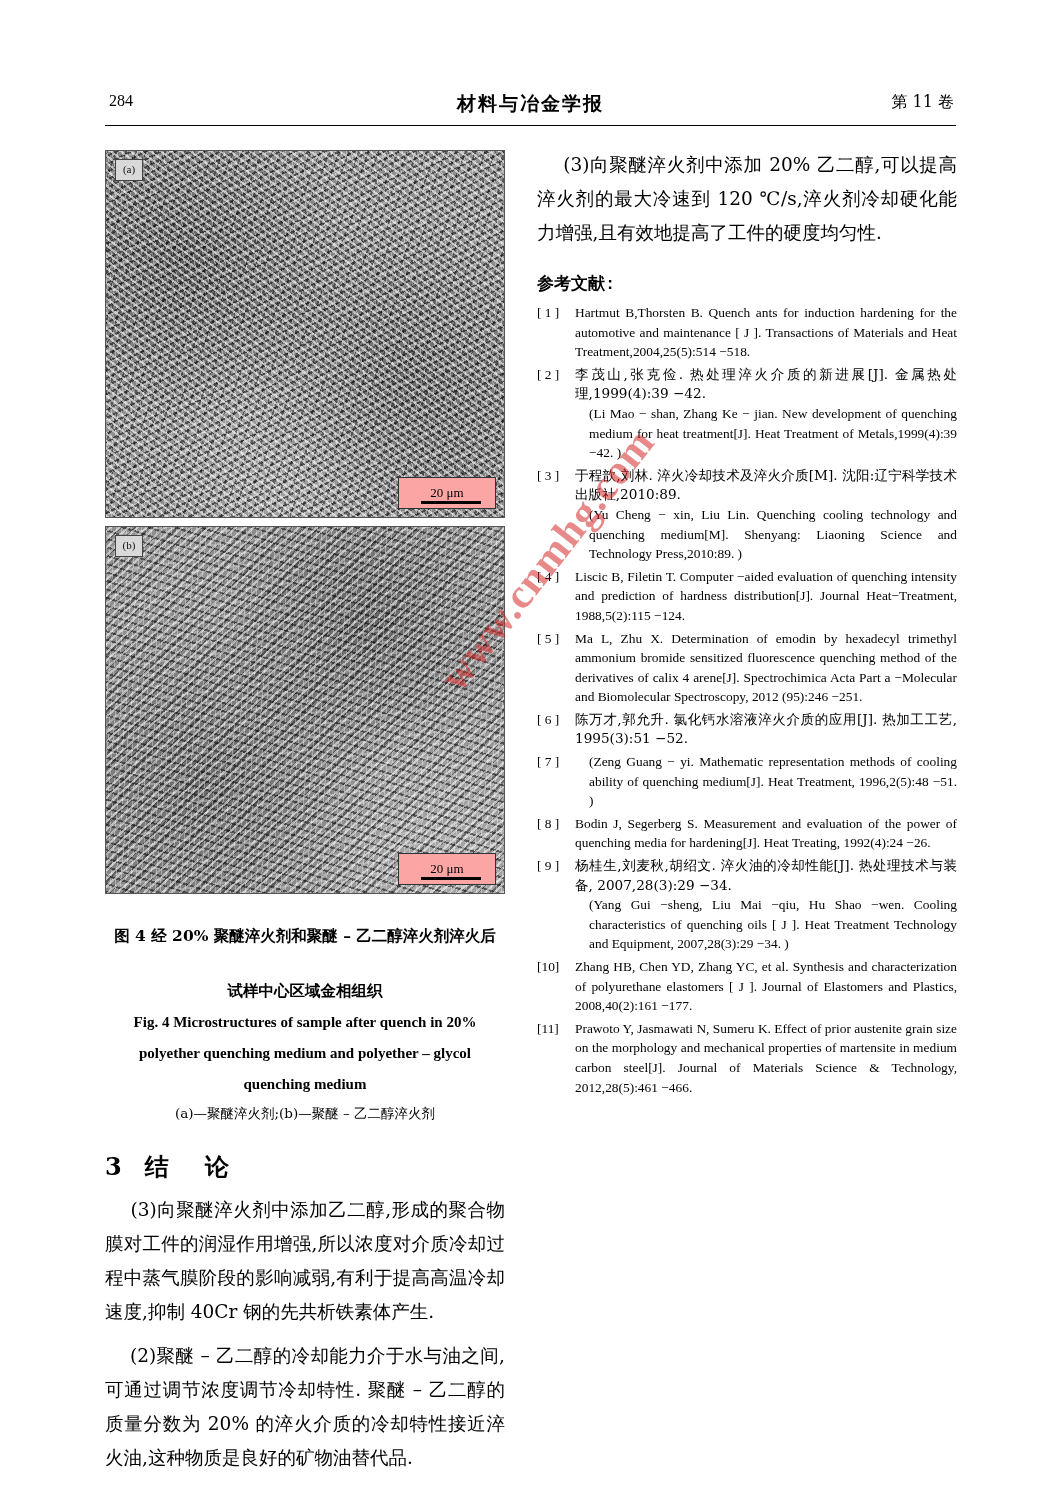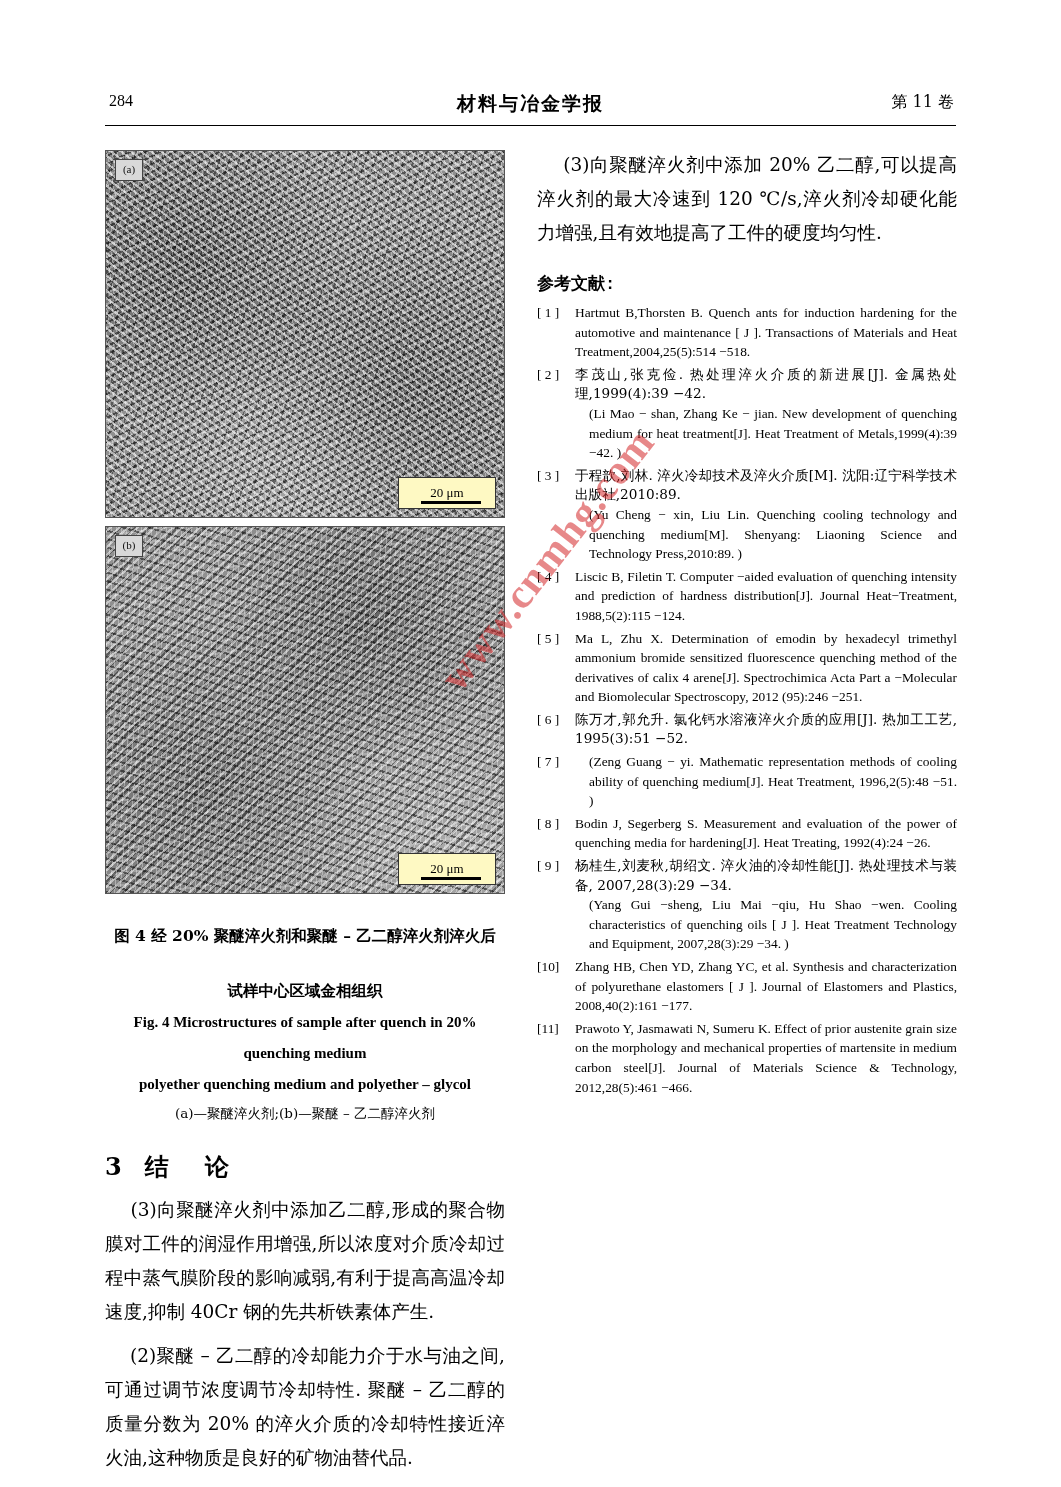--- a/index.html
+++ b/index.html
@@ -123,21 +123,21 @@
     text-align: center;
     line-height: 19px;
     color: #111;
   }
   .scale-box {
     position: absolute;
     right: 8px;
     bottom: 8px;
     width: 96px;
     height: 30px;
-    background: #fef9c3;
+    background: #fca5a5;
     border: 1px solid #333;
     display: flex;
     align-items: center;
     justify-content: center;
     font-size: 13px;
     font-family: "Liberation Serif", serif;
     color: #000;
   }
   .scale-bar {
     position: absolute;
@@ -292,22 +292,22 @@
       <div class="scale-box">
         <span>20 μm</span>
         <span class="scale-bar"></span>
       </div>
     </div>
 
     <div class="caption">
       <div class="cap-cn">图 4   经 20% 聚醚淬火剂和聚醚 – 乙二醇淬火剂淬火后</div>
       <div class="cap-cn">试样中心区域金相组织</div>
       <div class="cap-en">Fig. 4   Microstructures of sample after quench in 20%</div>
+      <div class="cap-en">polyether quenching medium and polyether – glycol</div>
       <div class="cap-en">quenching medium</div>
-      <div class="cap-en">polyether quenching medium and polyether – glycol</div>
       <div class="cap-sub">(a)—聚醚淬火剂;(b)—聚醚 – 乙二醇淬火剂</div>
     </div>
 
     <div class="sec-head">
       <span class="num">3</span><span class="t2">结   论</span>
     </div>
 
     <div class="body-cn">
       <p>&nbsp;&nbsp;&nbsp;&nbsp;<span>(3)向聚醚淬火剂中添加乙二醇,形成的聚合物膜对工件的润湿作用增强,所以浓度对介质冷却过程中蒸气膜阶段的影响减弱,有利于提高高温冷却速度,抑制 40Cr 钢的先共析铁素体产生.</span></p>
     </div>

